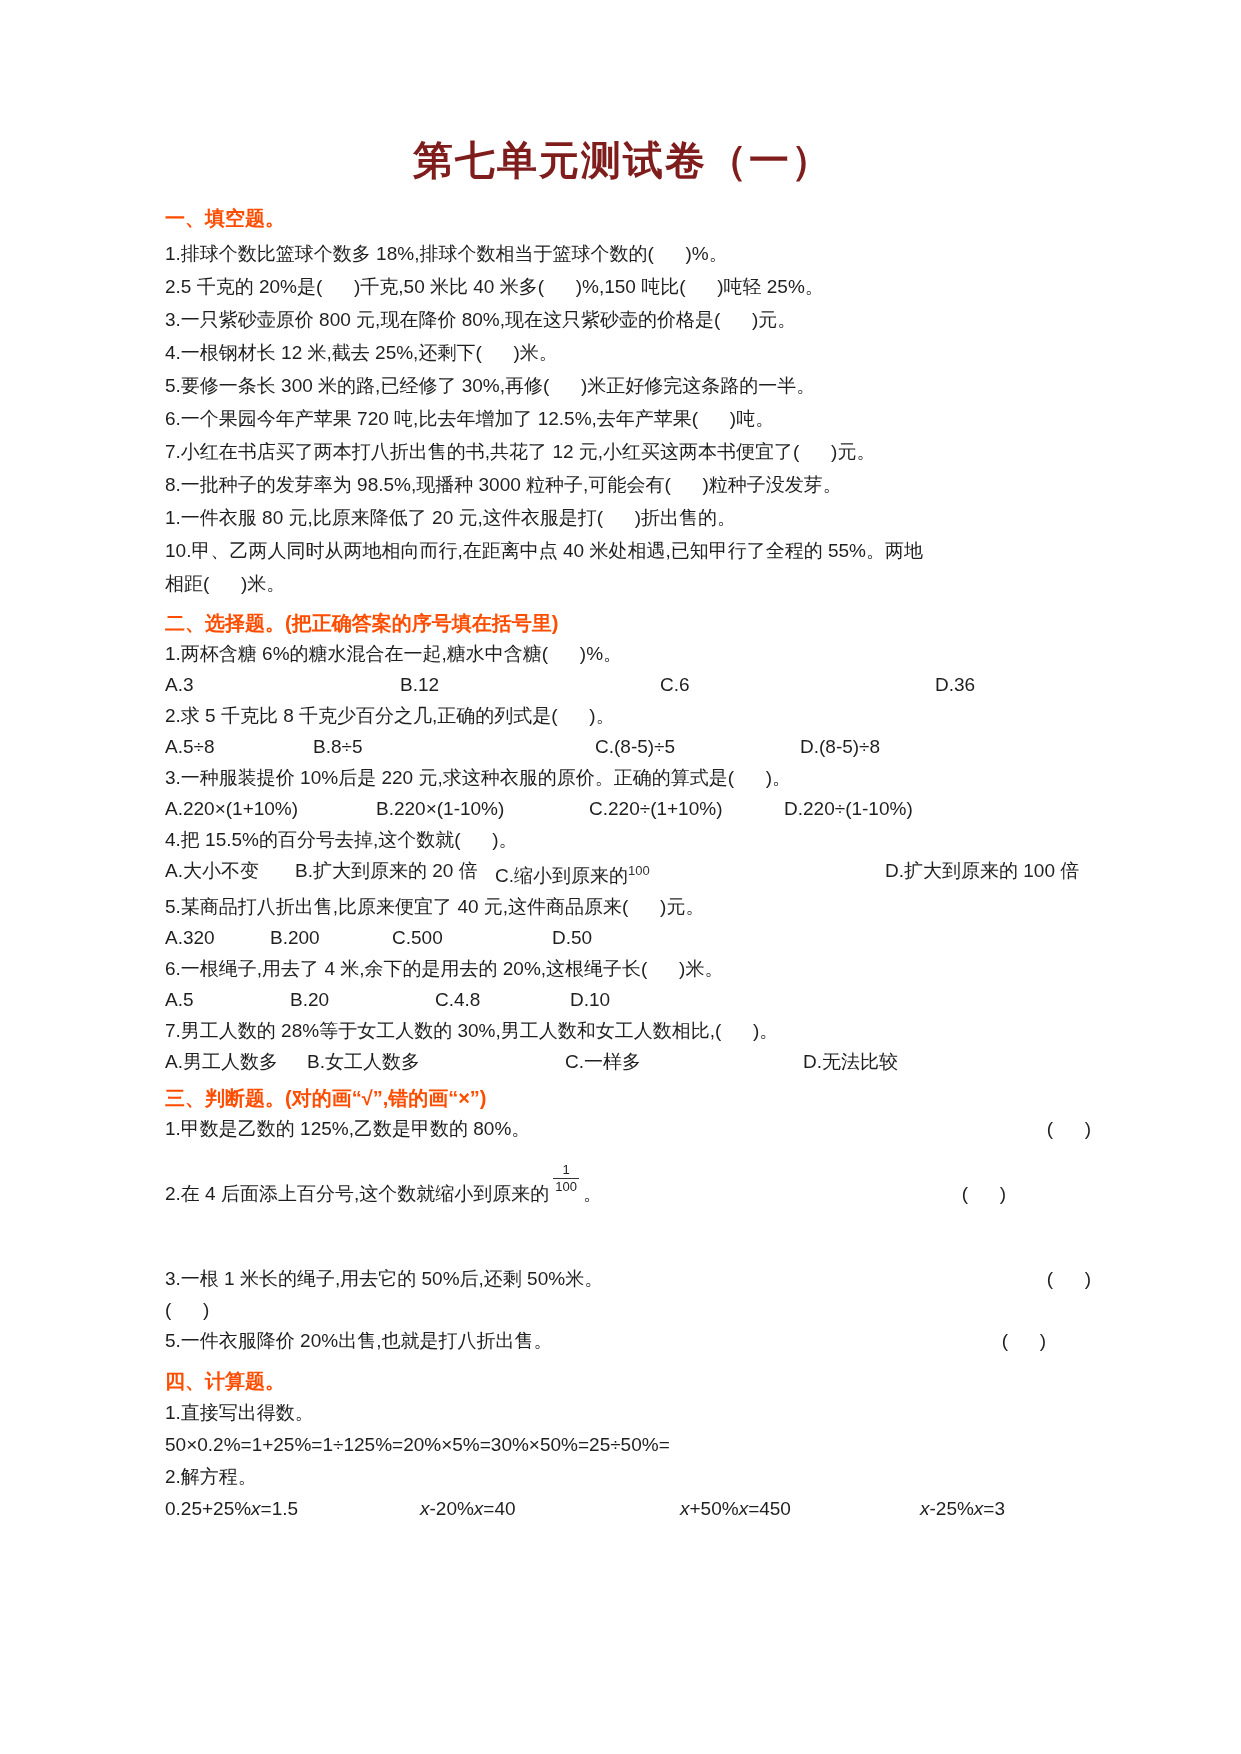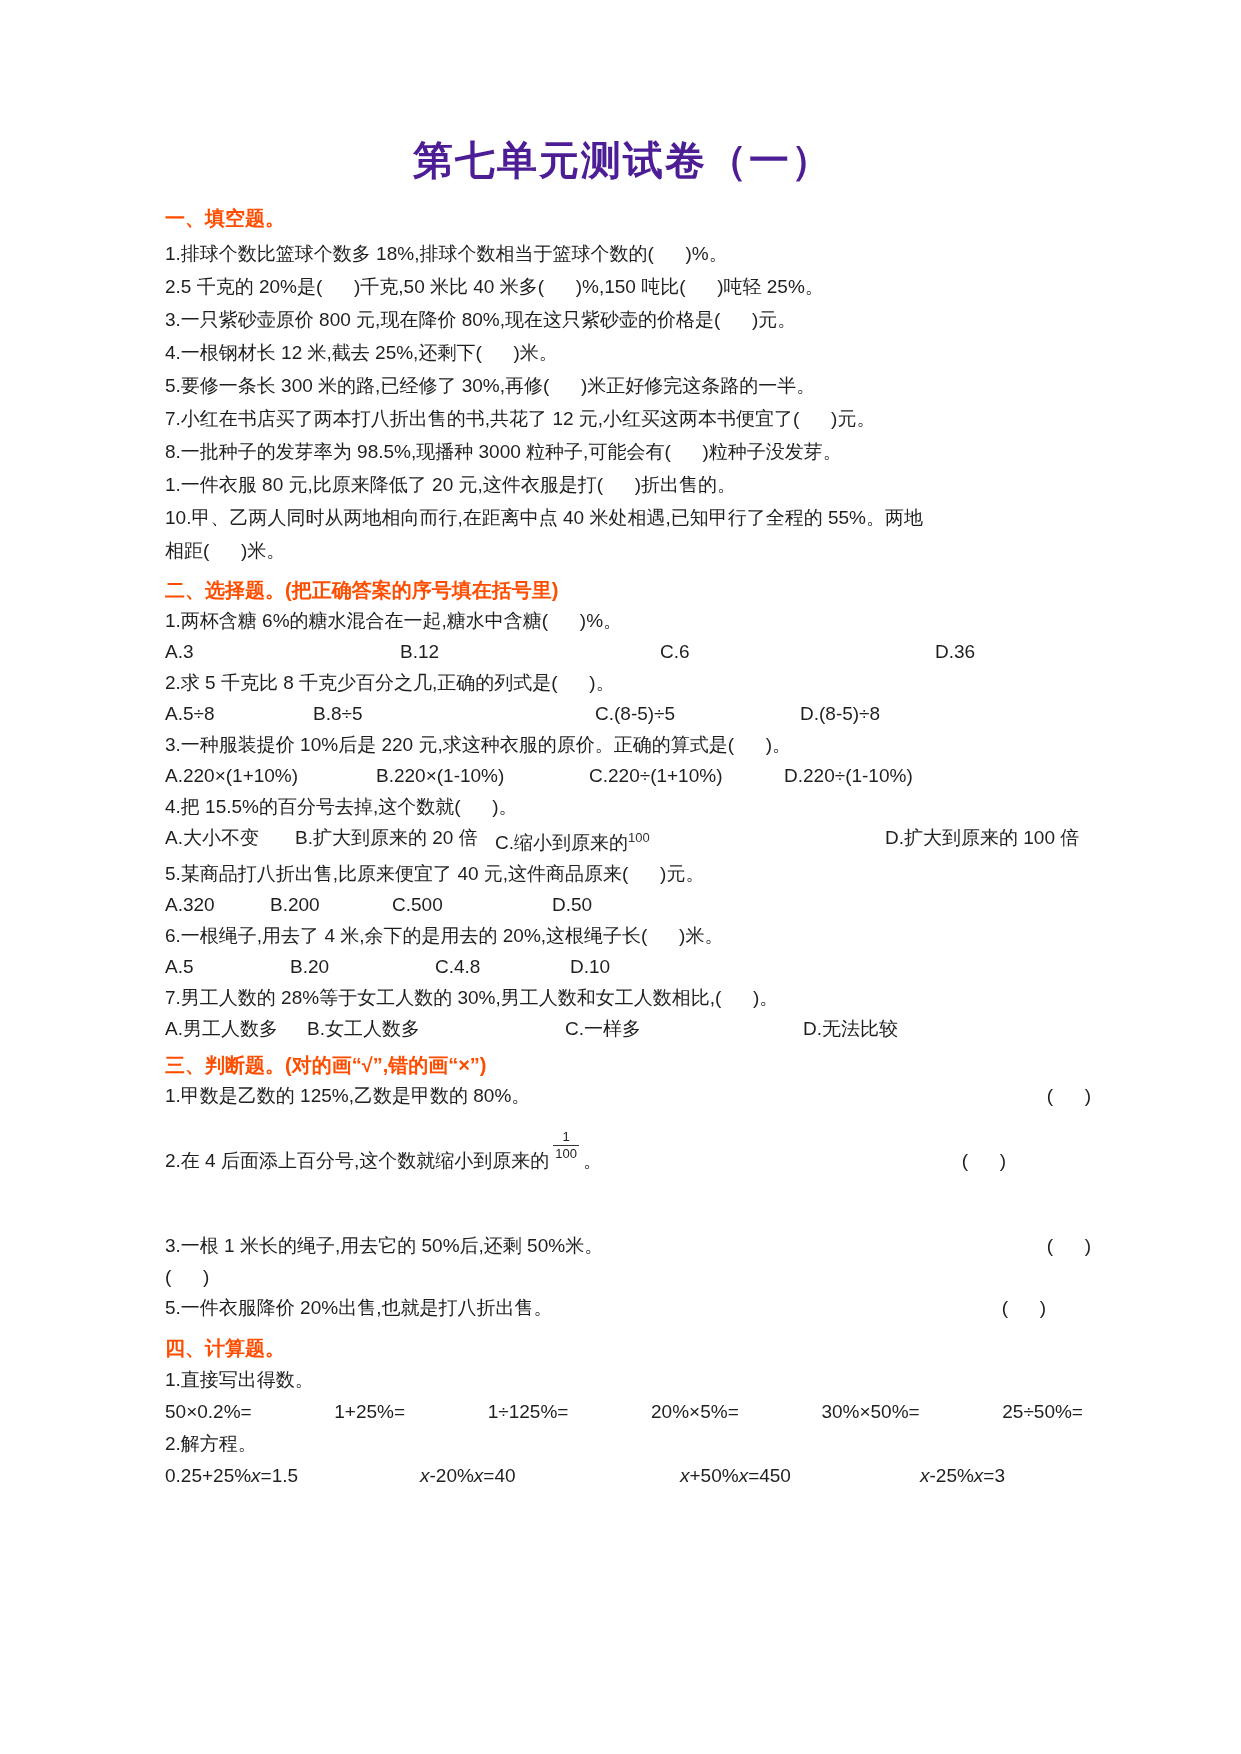--- a/index.html
+++ b/index.html
@@ -5,21 +5,21 @@
   :root { --accent: #ff4d00; }
   * { box-sizing: border-box; }
   html, body { margin: 0; padding: 0; }
   body {
     width: 1241px; min-height: 1754px; background: #ffffff;
     color: #1f1f1f;
     font-family: "Liberation Sans", "DejaVu Sans", sans-serif;
   }
   .page { padding: 0 150px 120px 165px; }
   .title {
-    font-weight: bold; font-size: 40px; color: #4c1d95;
+    font-weight: bold; font-size: 40px; color: #7f1d1d;
     text-align: center; margin: 133px 10px 0 0; letter-spacing: 2px;
     white-space: pre;
   }
   .sec-head {
     color: var(--accent); font-weight: bold; font-size: 20px;
     line-height: 30px; white-space: pre;
   }
   .s1-head { margin-top: 15px; }
   .s2-head { margin-top: 8px; }
   .s3-head { margin-top: 6px; }
@@ -41,37 +41,38 @@
   .judge-3 { padding-right: 0; margin-top: 52px; }
   .judge-4 { padding-right: 25px; }
   .judge-5 { padding-right: 45px; }
   sup.small { font-size: 13px; color: #333; }
   .frac {
     display: inline-flex; flex-direction: column; align-items: center;
     vertical-align: middle; transform: translateY(-16px);
     font-size: 13px; line-height: 1.15; margin: 0 4px; color: #222;
   }
   .frac .den { border-top: 1.5px solid #333; padding: 1px 2px 0; }
-  .calc-row { display: flex; justify-content: space-between; padding-right: 8px; }
+  .calc-row { display: flex; padding-right: 8px; }
   .eq-row { display: grid; grid-template-columns: 255px 260px 240px 1fr; }
   .eq-row i { font-style: italic; }
 </style>
 </head>
 <body>
 
 <div class="page">
 
   <div class="title">第七单元测试卷（一）</div>
 
   <div class="sec-head s1-head">一、填空题。</div>
   <div class="line s1">1.排球个数比篮球个数多 18%,排球个数相当于篮球个数的(      )%。</div>
   <div class="line">2.5 千克的 20%是(      )千克,50 米比 40 米多(      )%,150 吨比(      )吨轻 25%。</div>
   <div class="line">3.一只紫砂壶原价 800 元,现在降价 80%,现在这只紫砂壶的价格是(      )元。</div>
   <div class="line">4.一根钢材长 12 米,截去 25%,还剩下(      )米。</div>
   <div class="line">5.要修一条长 300 米的路,已经修了 30%,再修(      )米正好修完这条路的一半。</div>
+  <div class="line">6.一个果园今年产苹果 720 吨,比去年增加了 12.5%,去年产苹果(      )吨。</div>
   <div class="line">7.小红在书店买了两本打八折出售的书,共花了 12 元,小红买这两本书便宜了(      )元。</div>
   <div class="line">8.一批种子的发芽率为 98.5%,现播种 3000 粒种子,可能会有(      )粒种子没发芽。</div>
   <div class="line">1.一件衣服 80 元,比原来降低了 20 元,这件衣服是打(      )折出售的。</div>
   <div class="line">10.甲、乙两人同时从两地相向而行,在距离中点 40 米处相遇,已知甲行了全程的 55%。两地</div>
   <div class="line">相距(      )米。</div>
 
   <div class="sec-head s2-head">二、选择题。(把正确答案的序号填在括号里)</div>
 
   <div class="qline">1.两杯含糖 6%的糖水混合在一起,糖水中含糖(      )%。</div>
   <div class="opts opts-1">

